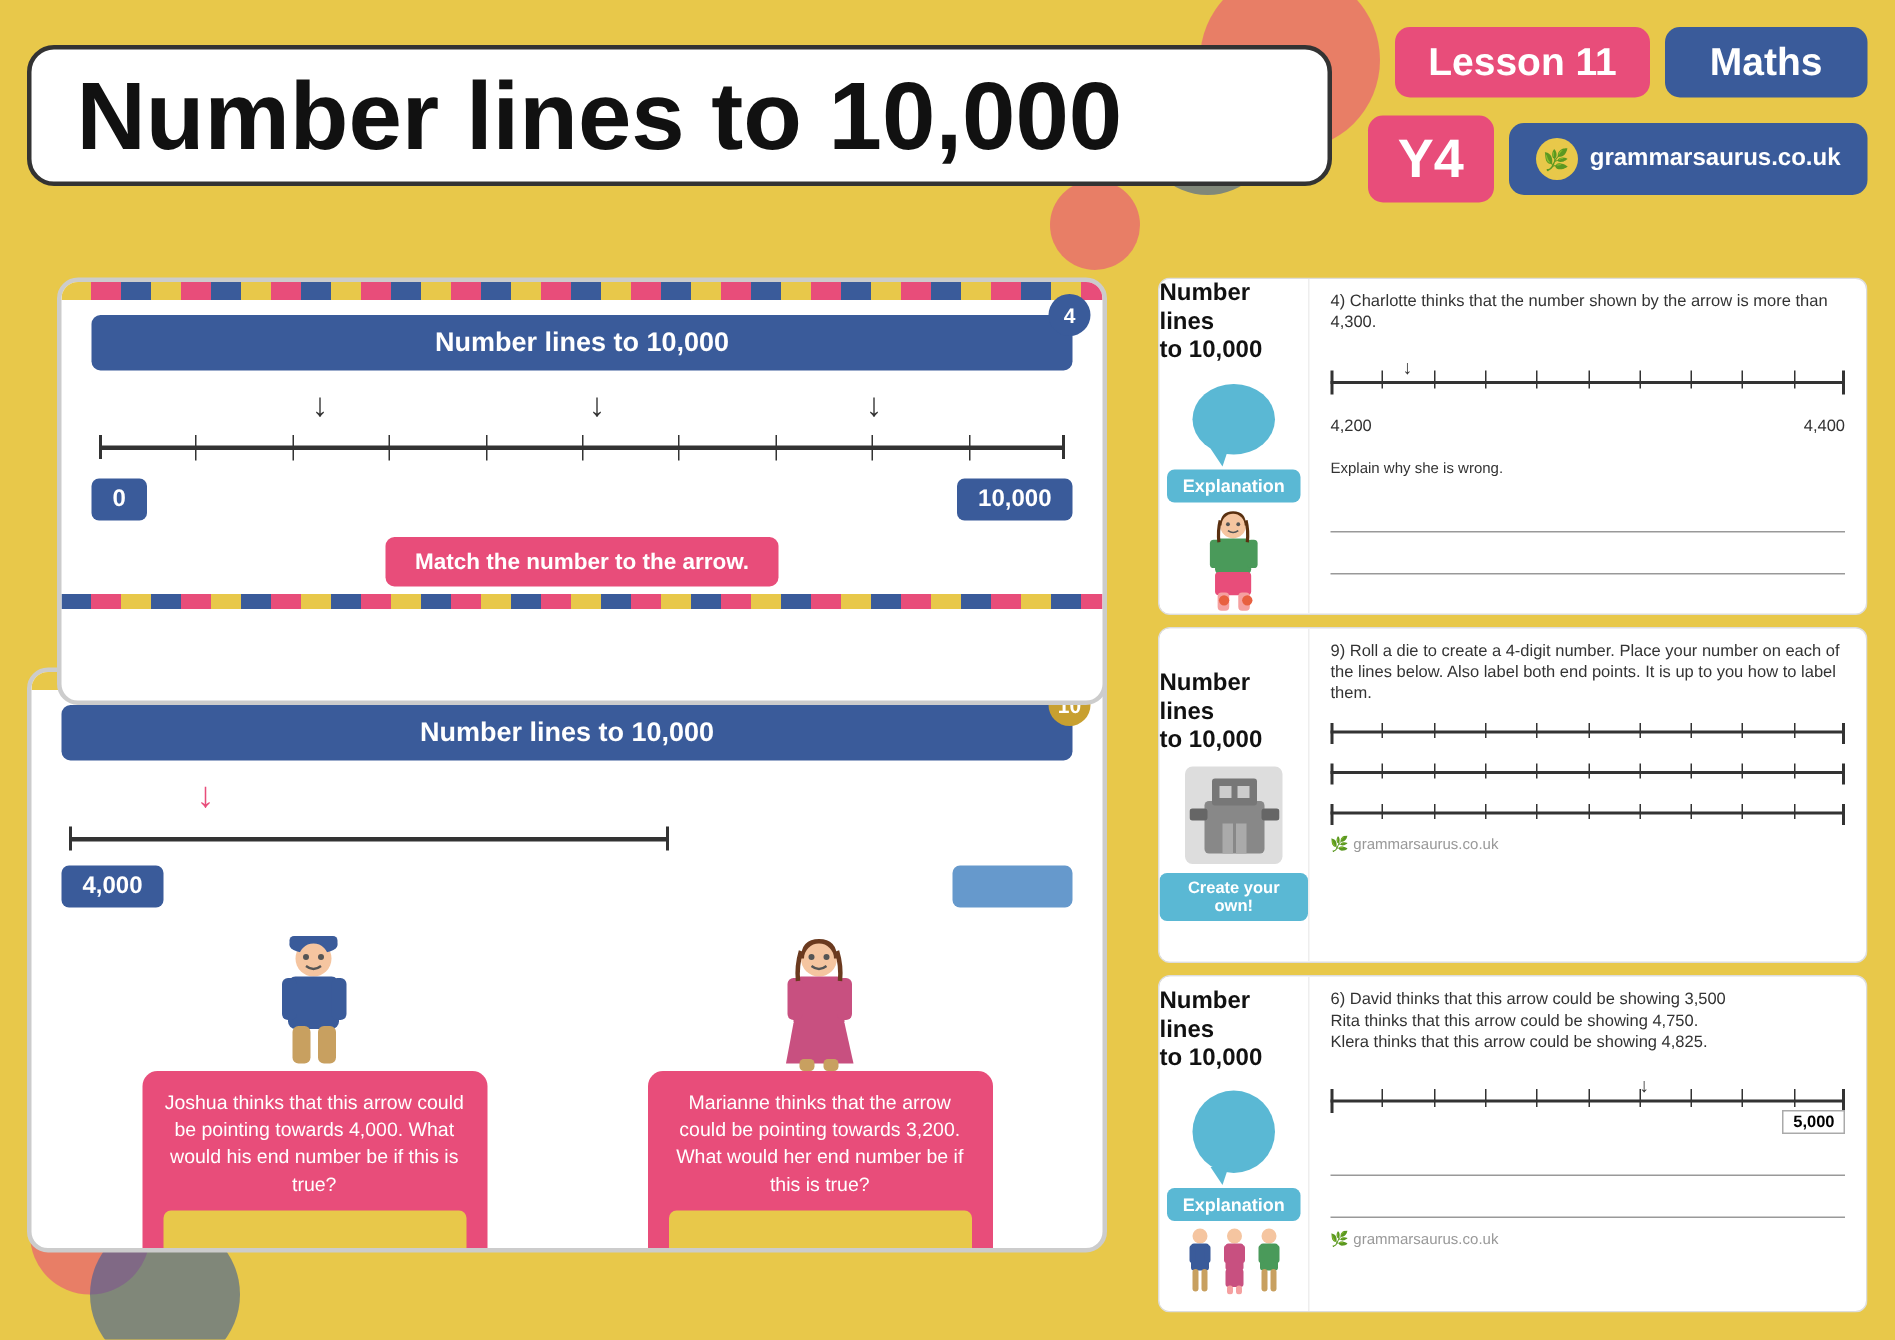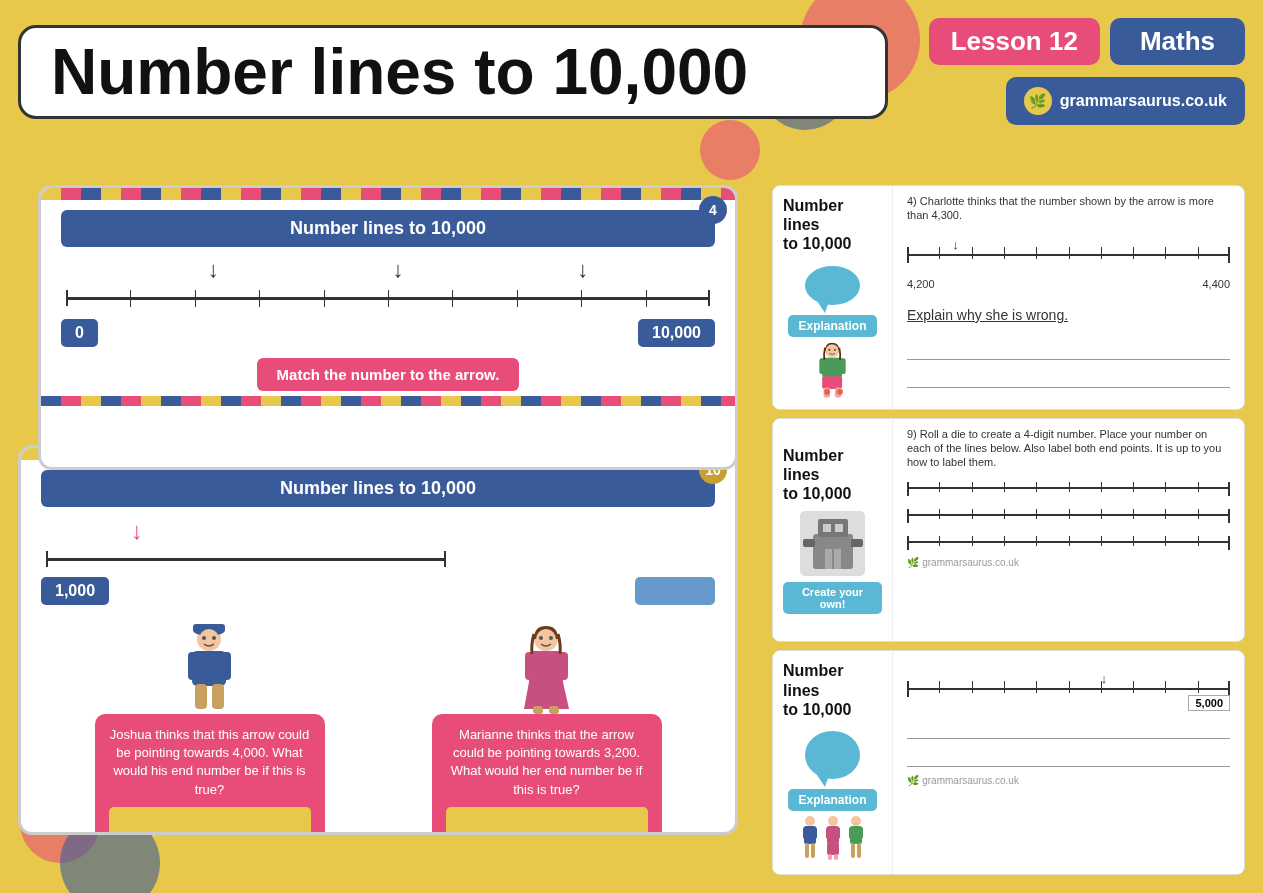--- a/index.html
+++ b/index.html
@@ -245,27 +245,26 @@
       background: white;
       border-radius: 8px;
       border: 1px solid #ddd;
       display: flex;
       flex: 1;
       overflow: hidden;
     }
 
     .worksheet-left {
       background: white;
-      width: 120px;
+      width: 100px;
       flex-shrink: 0;
       display: flex;
       flex-direction: column;
       align-items: center;
       justify-content: center;
-      padding: 10px;
       border-right: 1px solid #eee;
     }
 
     .ws-title {
       font-size: 16px;
       font-weight: 900;
       color: #111;
       line-height: 1.2;
       margin-bottom: 8px;
       text-align: left;
@@ -305,24 +304,23 @@
       line-height: 1.3;
     }
 
     .ws-write-line {
       border-bottom: 1px solid #999;
       margin: 8px 0;
       height: 20px;
     }
 
     .ws-explain-label {
-      font-size: 14px;
+      font-size: 10px;
       color: #333;
       margin: 17px 0;
-      text-decoration: underline;
     }
 
     .ws-number-end {
       font-size: 11px;
       color: #333;
     }
 
     .ws-footer {
       font-size: 10px;
       color: #999;
@@ -378,24 +376,25 @@
 <div class="deco-circle-blue" style="width:100px;height:100px;bottom:-20px;left:60px;"></div>
 <div class="deco-circle-pink" style="width:60px;height:60px;top:120px;left:700px;"></div>
 <div class="deco-circle-yellow" style="width:70px;height:70px;bottom:60px;right:240px;opacity:0.3;"></div>
 
 <div class="header">
   <div class="title-box">
     <h1>Number lines to 10,000</h1>
   </div>
   <div class="header-right">
     <div class="header-row">
-      <div class="badge-pink">Lesson 12</div>
+      <div class="badge-pink">Lesson 11</div>
       <div class="badge-blue">Maths</div>
     </div>
     <div class="header-row">
+      <div class="badge-y4">Y4</div>
       <div class="badge-website">
         <div class="website-icon">🌿</div>
         <span>grammarsaurus.co.uk</span>
       </div>
     </div>
   </div>
 </div>
 
 <div class="main-content">
 
@@ -452,21 +451,21 @@
         <div style="font-size:24px;color:#e84d7a;">↓</div>
       </div>
 
       <div style="margin:0 25px;position:relative;height:28px;display:flex;align-items:center;">
         <div style="position:absolute;left:0;top:50%;width:2px;height:16px;background:#333;transform:translateY(-50%);"></div>
         <div style="width:60%;height:3px;background:#333;"></div>
         <div style="position:absolute;left:60%;top:50%;width:2px;height:16px;background:#333;transform:translateY(-50%);"></div>
       </div>
 
       <div style="display:flex;justify-content:space-between;padding:4px 20px;">
-        <div class="label-box">1,000</div>
+        <div class="label-box">4,000</div>
         <div class="label-box label-box-light" style="width:80px;">&nbsp;</div>
       </div>
 
       <div class="characters-row">
 
         <div class="character-figure">
 
           <svg width="55" height="90" viewBox="0 0 55 90">
 
             <circle cx="27" cy="15" r="12" fill="#f5c5a0"></circle>
@@ -685,20 +684,23 @@
             <circle cx="10" cy="6" r="5" fill="#f5c5a0"></circle>
             <rect x="4" y="11" width="12" height="18" rx="2" fill="#4a9a5a"></rect>
             <rect x="3" y="12" width="4" height="12" rx="2" fill="#4a9a5a"></rect>
             <rect x="13" y="12" width="4" height="12" rx="2" fill="#4a9a5a"></rect>
             <rect x="5" y="28" width="4" height="15" rx="2" fill="#c8a060"></rect>
             <rect x="11" y="28" width="4" height="15" rx="2" fill="#c8a060"></rect>
           </svg>
         </div>
       </div>
       <div class="worksheet-right">
+        <div class="ws-question" style="white-space:pre-line;">6) David thinks that this arrow could be showing 3,500
+Rita thinks that this arrow could be showing 4,750.
+Klera thinks that this arrow could be showing 4,825.</div>
 
         <div style="position:relative;height:48px;margin:4px 0;">
           <div style="position:absolute;top:8px;left:60%;font-size:13px;color:#333;">↓</div>
           <div style="position:absolute;top:25px;left:0;right:0;height:2px;background:#333;"></div>
 
           <div style="position:absolute;top:18px;left:0;width:2px;height:16px;background:#333;"></div>
           <div style="position:absolute;top:18px;left:10%;width:1px;height:12px;background:#333;"></div>
           <div style="position:absolute;top:18px;left:20%;width:1px;height:12px;background:#333;"></div>
           <div style="position:absolute;top:18px;left:30%;width:1px;height:12px;background:#333;"></div>
           <div style="position:absolute;top:18px;left:40%;width:1px;height:12px;background:#333;"></div>

